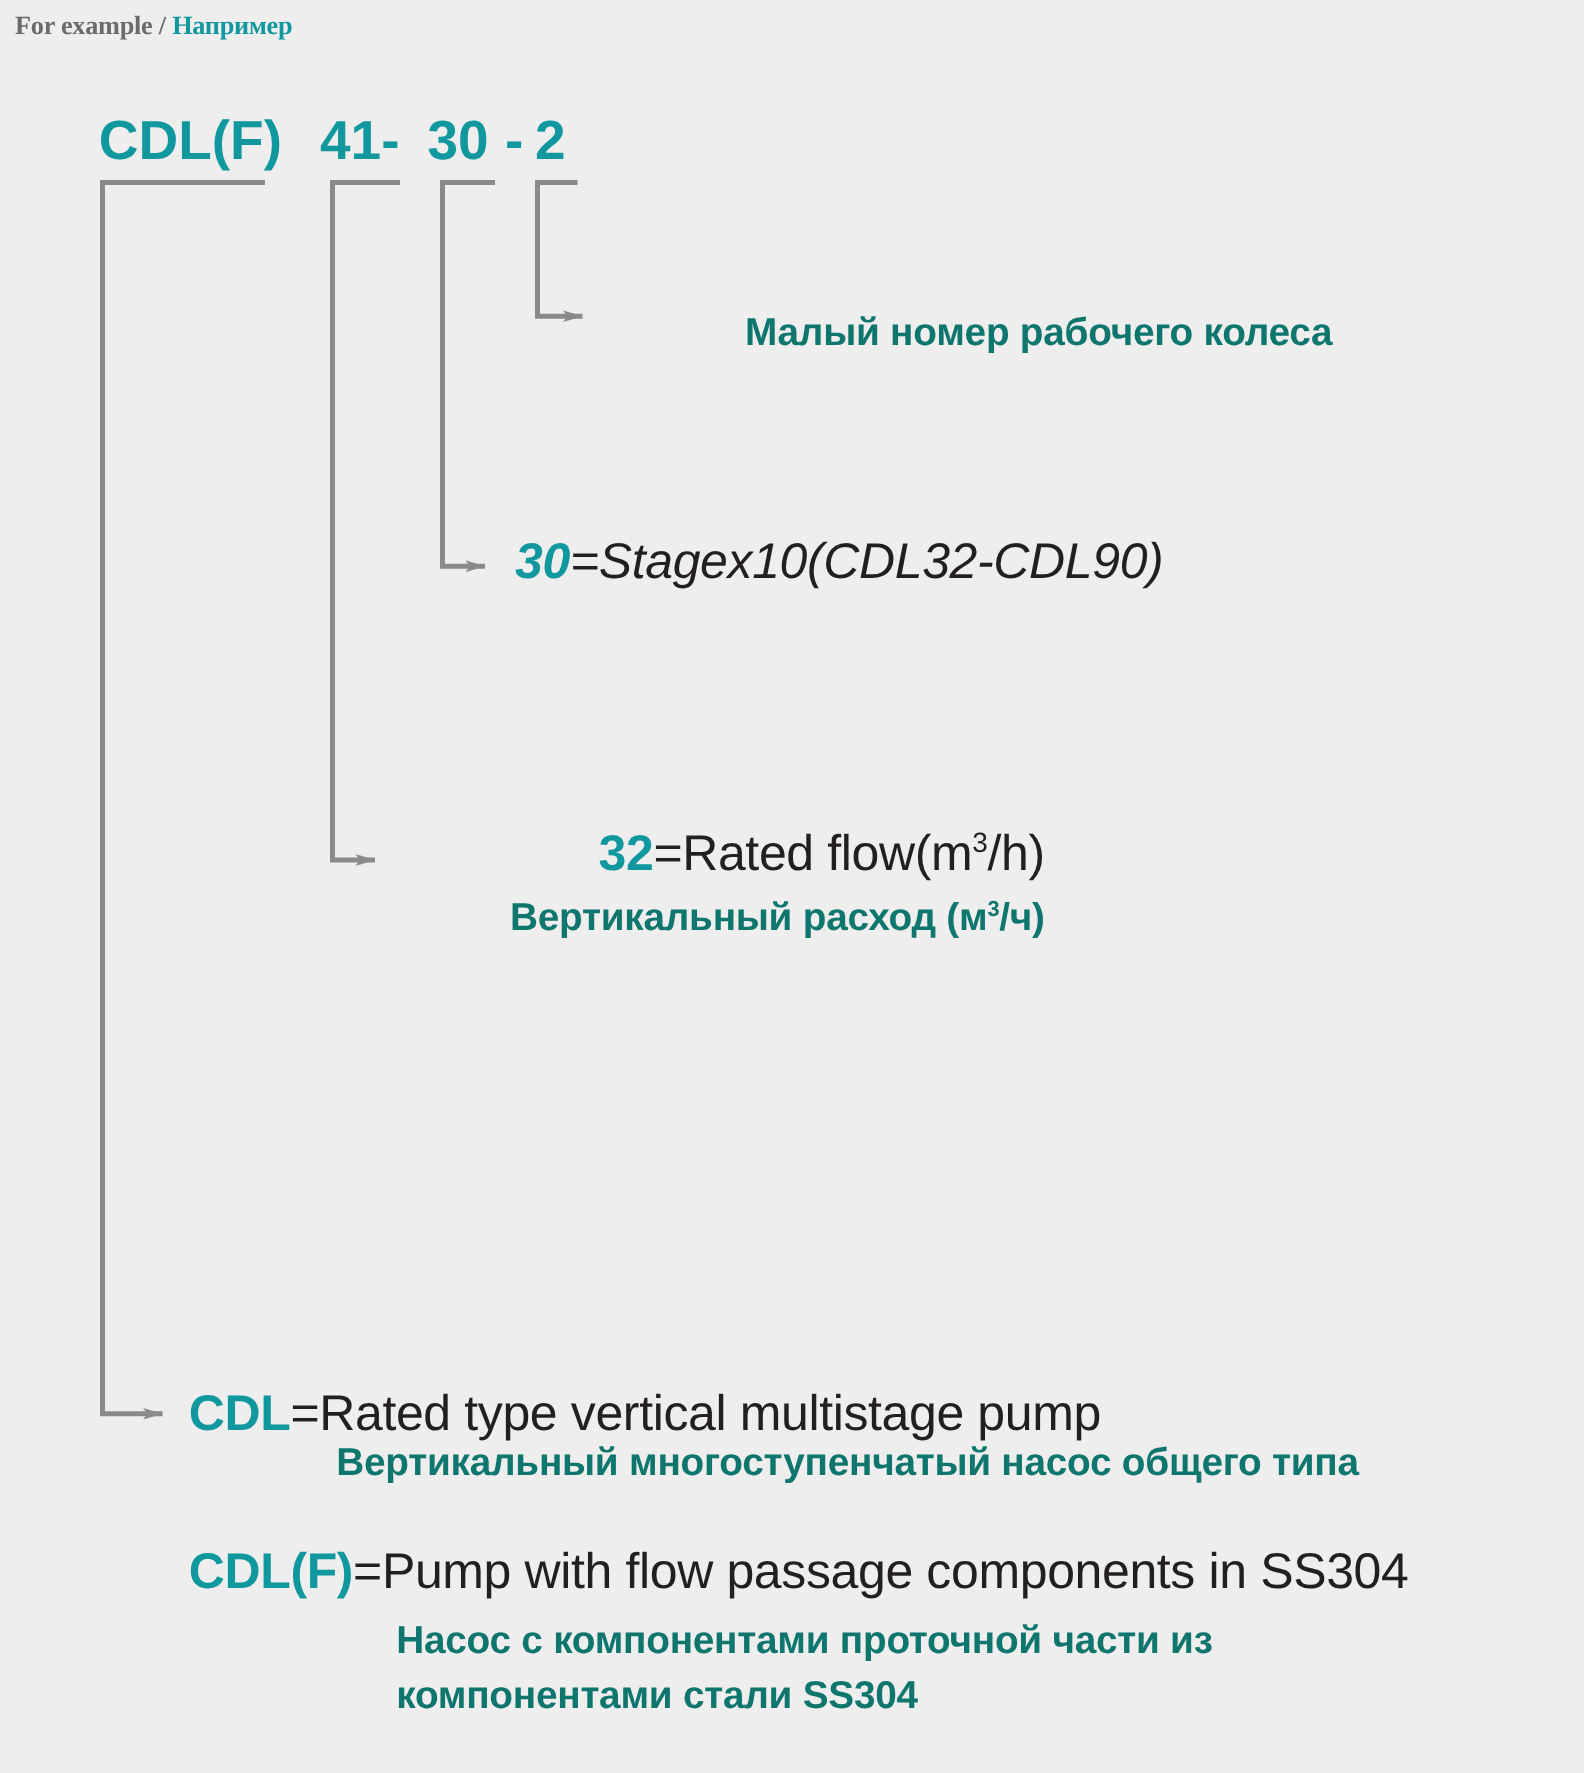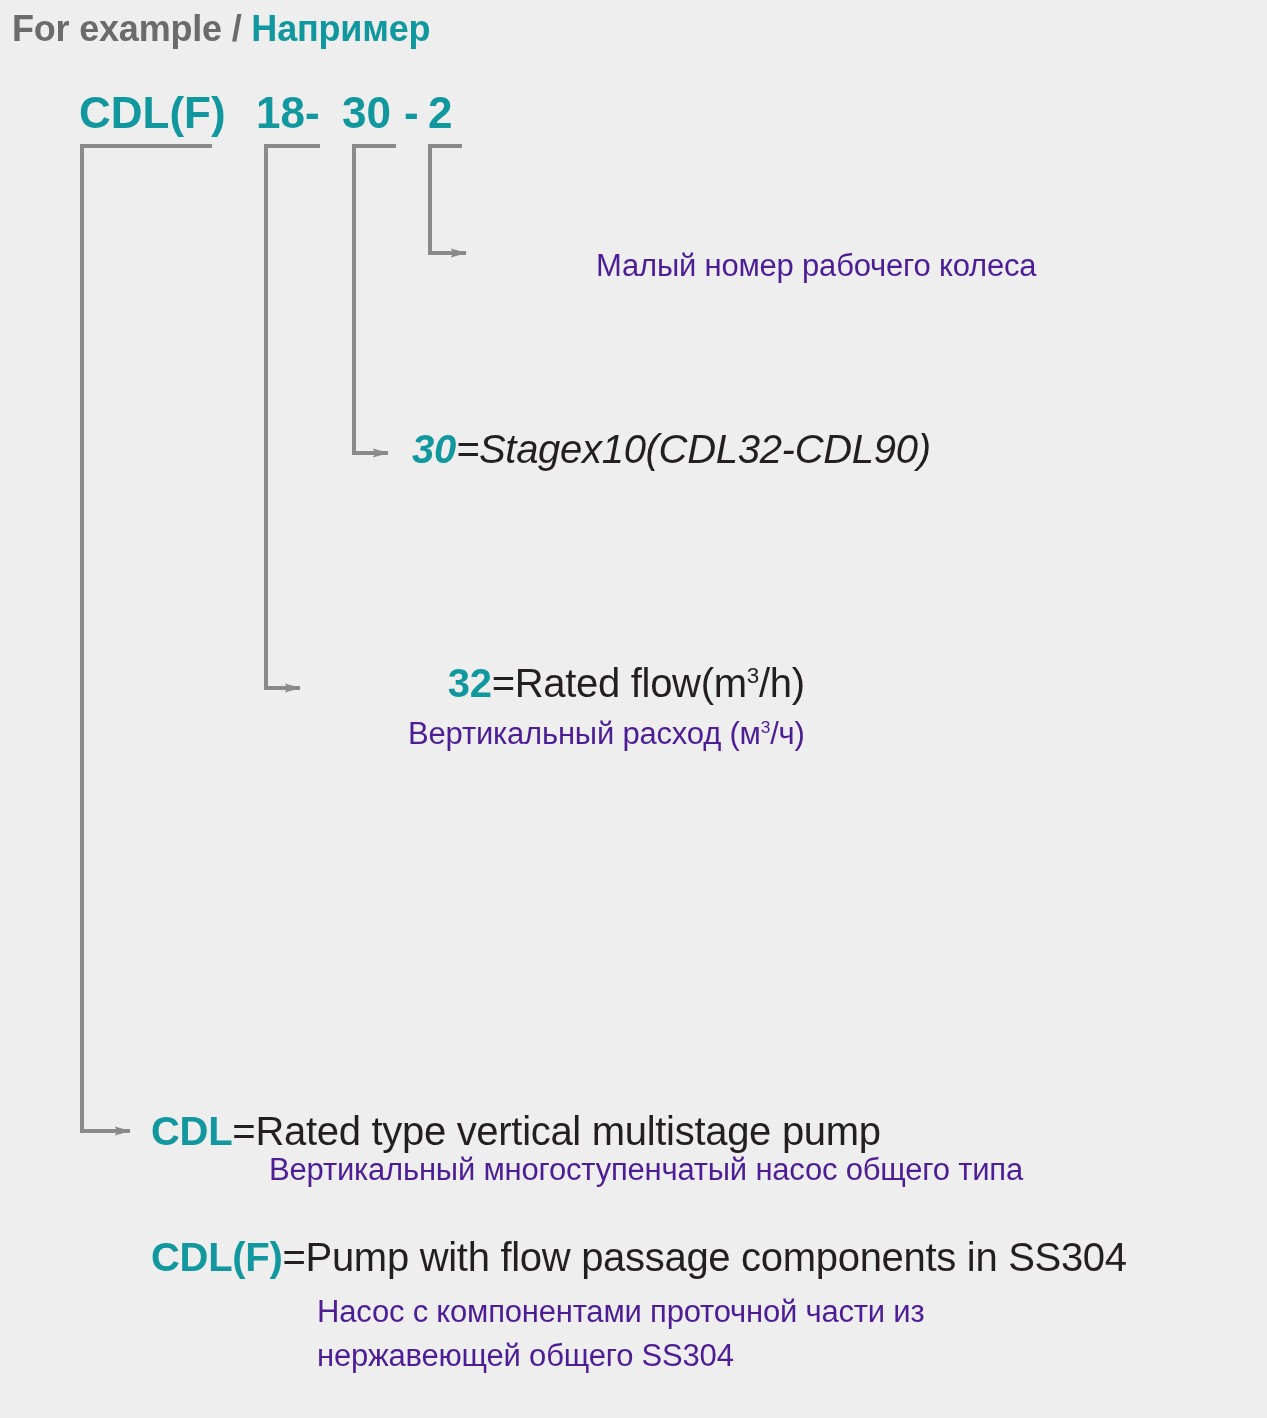--- a/index.html
+++ b/index.html
@@ -18,24 +18,25 @@
     width: 1267px;
     height: 1418px;
     background: #eeeeee;
   }
 
   
   .header {
     position: absolute;
     left: 12px;
     top: 8px;
-    font-size: 36px;
+    font-size: 21px;
     font-weight: bold;
     letter-spacing: -0.2px;
     white-space: nowrap;
+    font-family: Liberation Serif, serif;
   }
   .header .en { color: #6b6b6b; }
   .header .sep { color: #6b6b6b; font-weight: bold; }
   .header .ru { color: #11989e; }
 
   
   .codeline {
     position: absolute;
     top: 88px;
     left: 0;
@@ -77,22 +78,22 @@
     color: #231f20;
     font-weight: normal;
     letter-spacing: -0.3px;
     line-height: 1.05;
   }
   .desc .code {
     color: #11989e;
     font-weight: bold;
   }
   .desc .ru {
-    color: #4c1d95;
-    font-weight: normal;
+    color: #0f766e;
+    font-weight: bold;
     font-size: 31px;
     letter-spacing: -0.2px;
     line-height: 1.15;
   }
   sup {
     font-size: 0.56em;
     vertical-align: super;
     line-height: 0;
   }
 
@@ -119,21 +120,21 @@
 <div id="page">
 
   <div class="header">
     <span class="en">For example</span>
     <span class="sep">/</span>
     <span class="ru">Например</span>
   </div>
 
   <div class="codeline">
     <span class="codeseg seg-cdlf">CDL(F)</span>
-    <span class="codeseg seg-32">18-</span>
+    <span class="codeseg seg-32">41-</span>
     <span class="codeseg seg-30">30</span>
     <span class="codeseg seg-dash">-</span>
     <span class="codeseg seg-2">2</span>
   </div>
 
   <svg id="connectors" viewBox="0 0 1267 1418">
     <defs>
       <marker id="arrowhead" markerWidth="16" markerHeight="10" refX="15.5" refY="5" orient="auto" markerUnits="userSpaceOnUse">
         <path d="M0,0.4 L16,5 L0,9.6 L3.2,5 Z" fill="#8a8a8a"></path>
       </marker>
@@ -170,16 +171,16 @@
   </div>
 
   <div class="desc" id="block-cdl">
     <span class="main"><span class="code">CDL</span><span>=</span><span>Rated type vertical multistage pump</span></span>
     <span class="ru">Вертикальный многоступенчатый насос общего типа</span>
   </div>
 
   <div class="desc" id="block-cdlf">
     <span class="main"><span class="code">CDL(F)</span><span>=</span><span>Pump with flow passage components in SS304</span></span>
     <span class="ru">Насос с компонентами проточной части из</span>
-    <span class="ru ru2">нержавеющей общего SS304</span>
+    <span class="ru ru2">компонентами стали SS304</span>
   </div>
 
 </div>
 
 </body></html>

